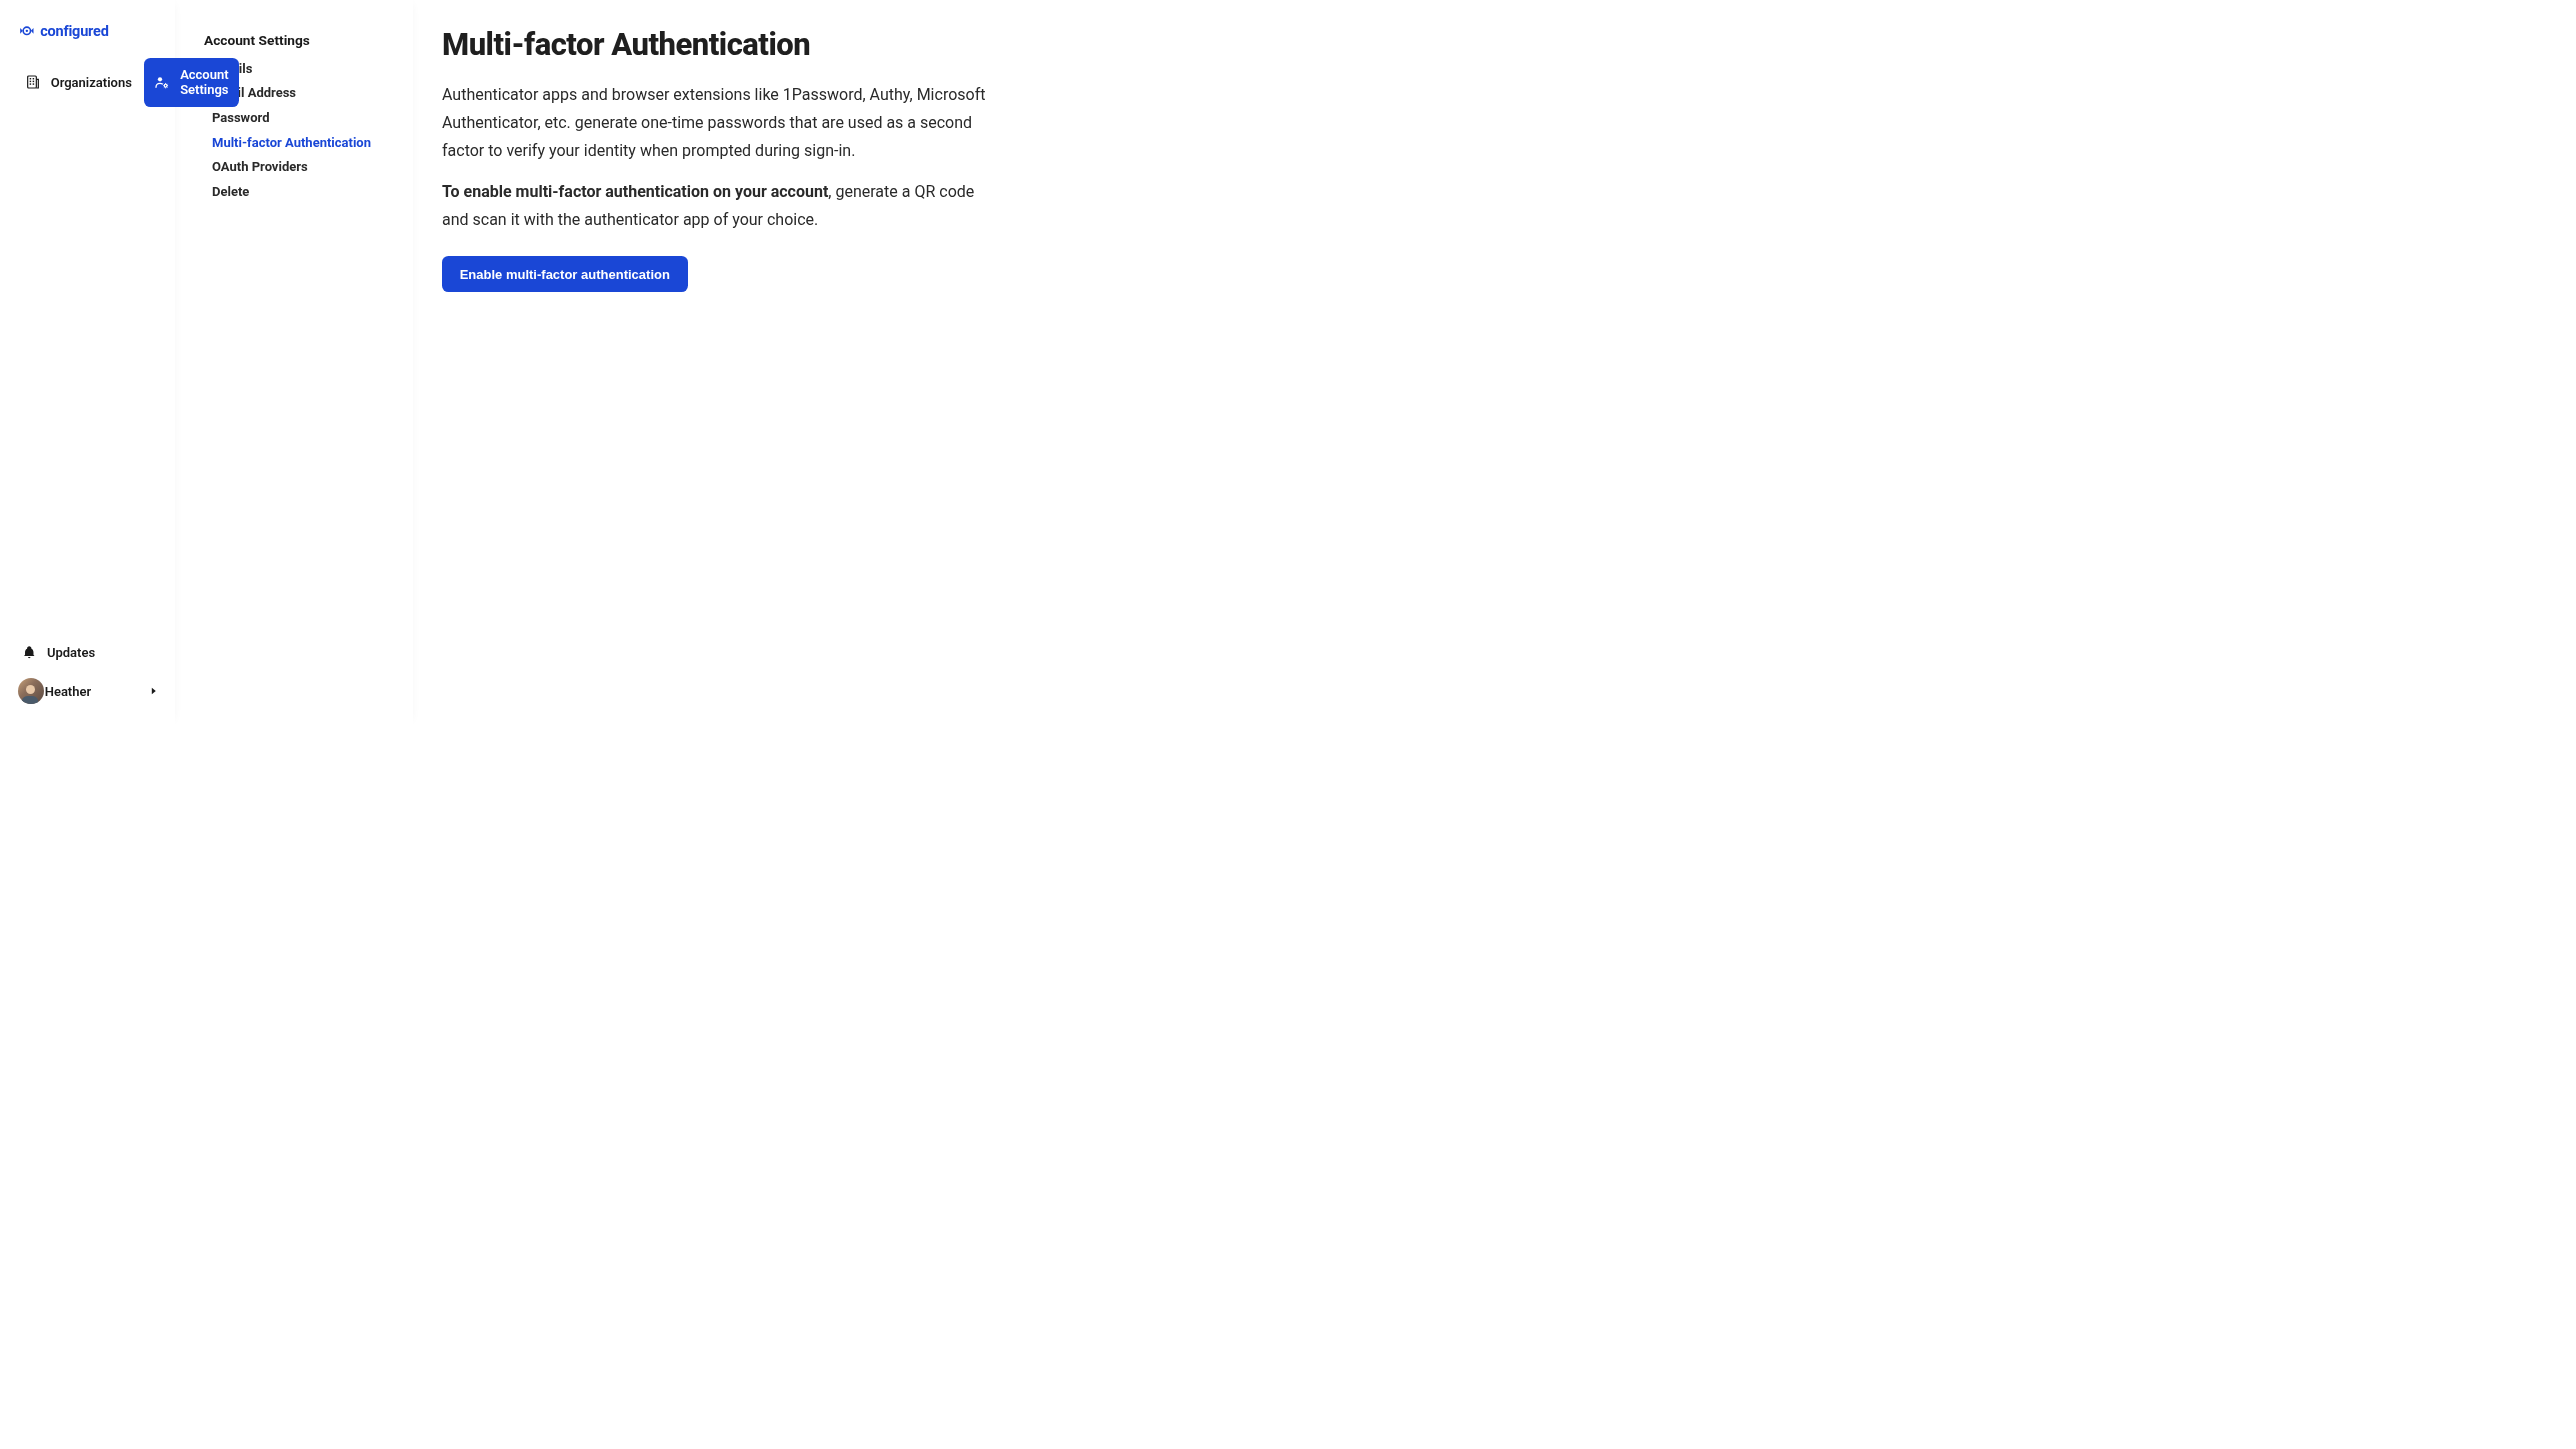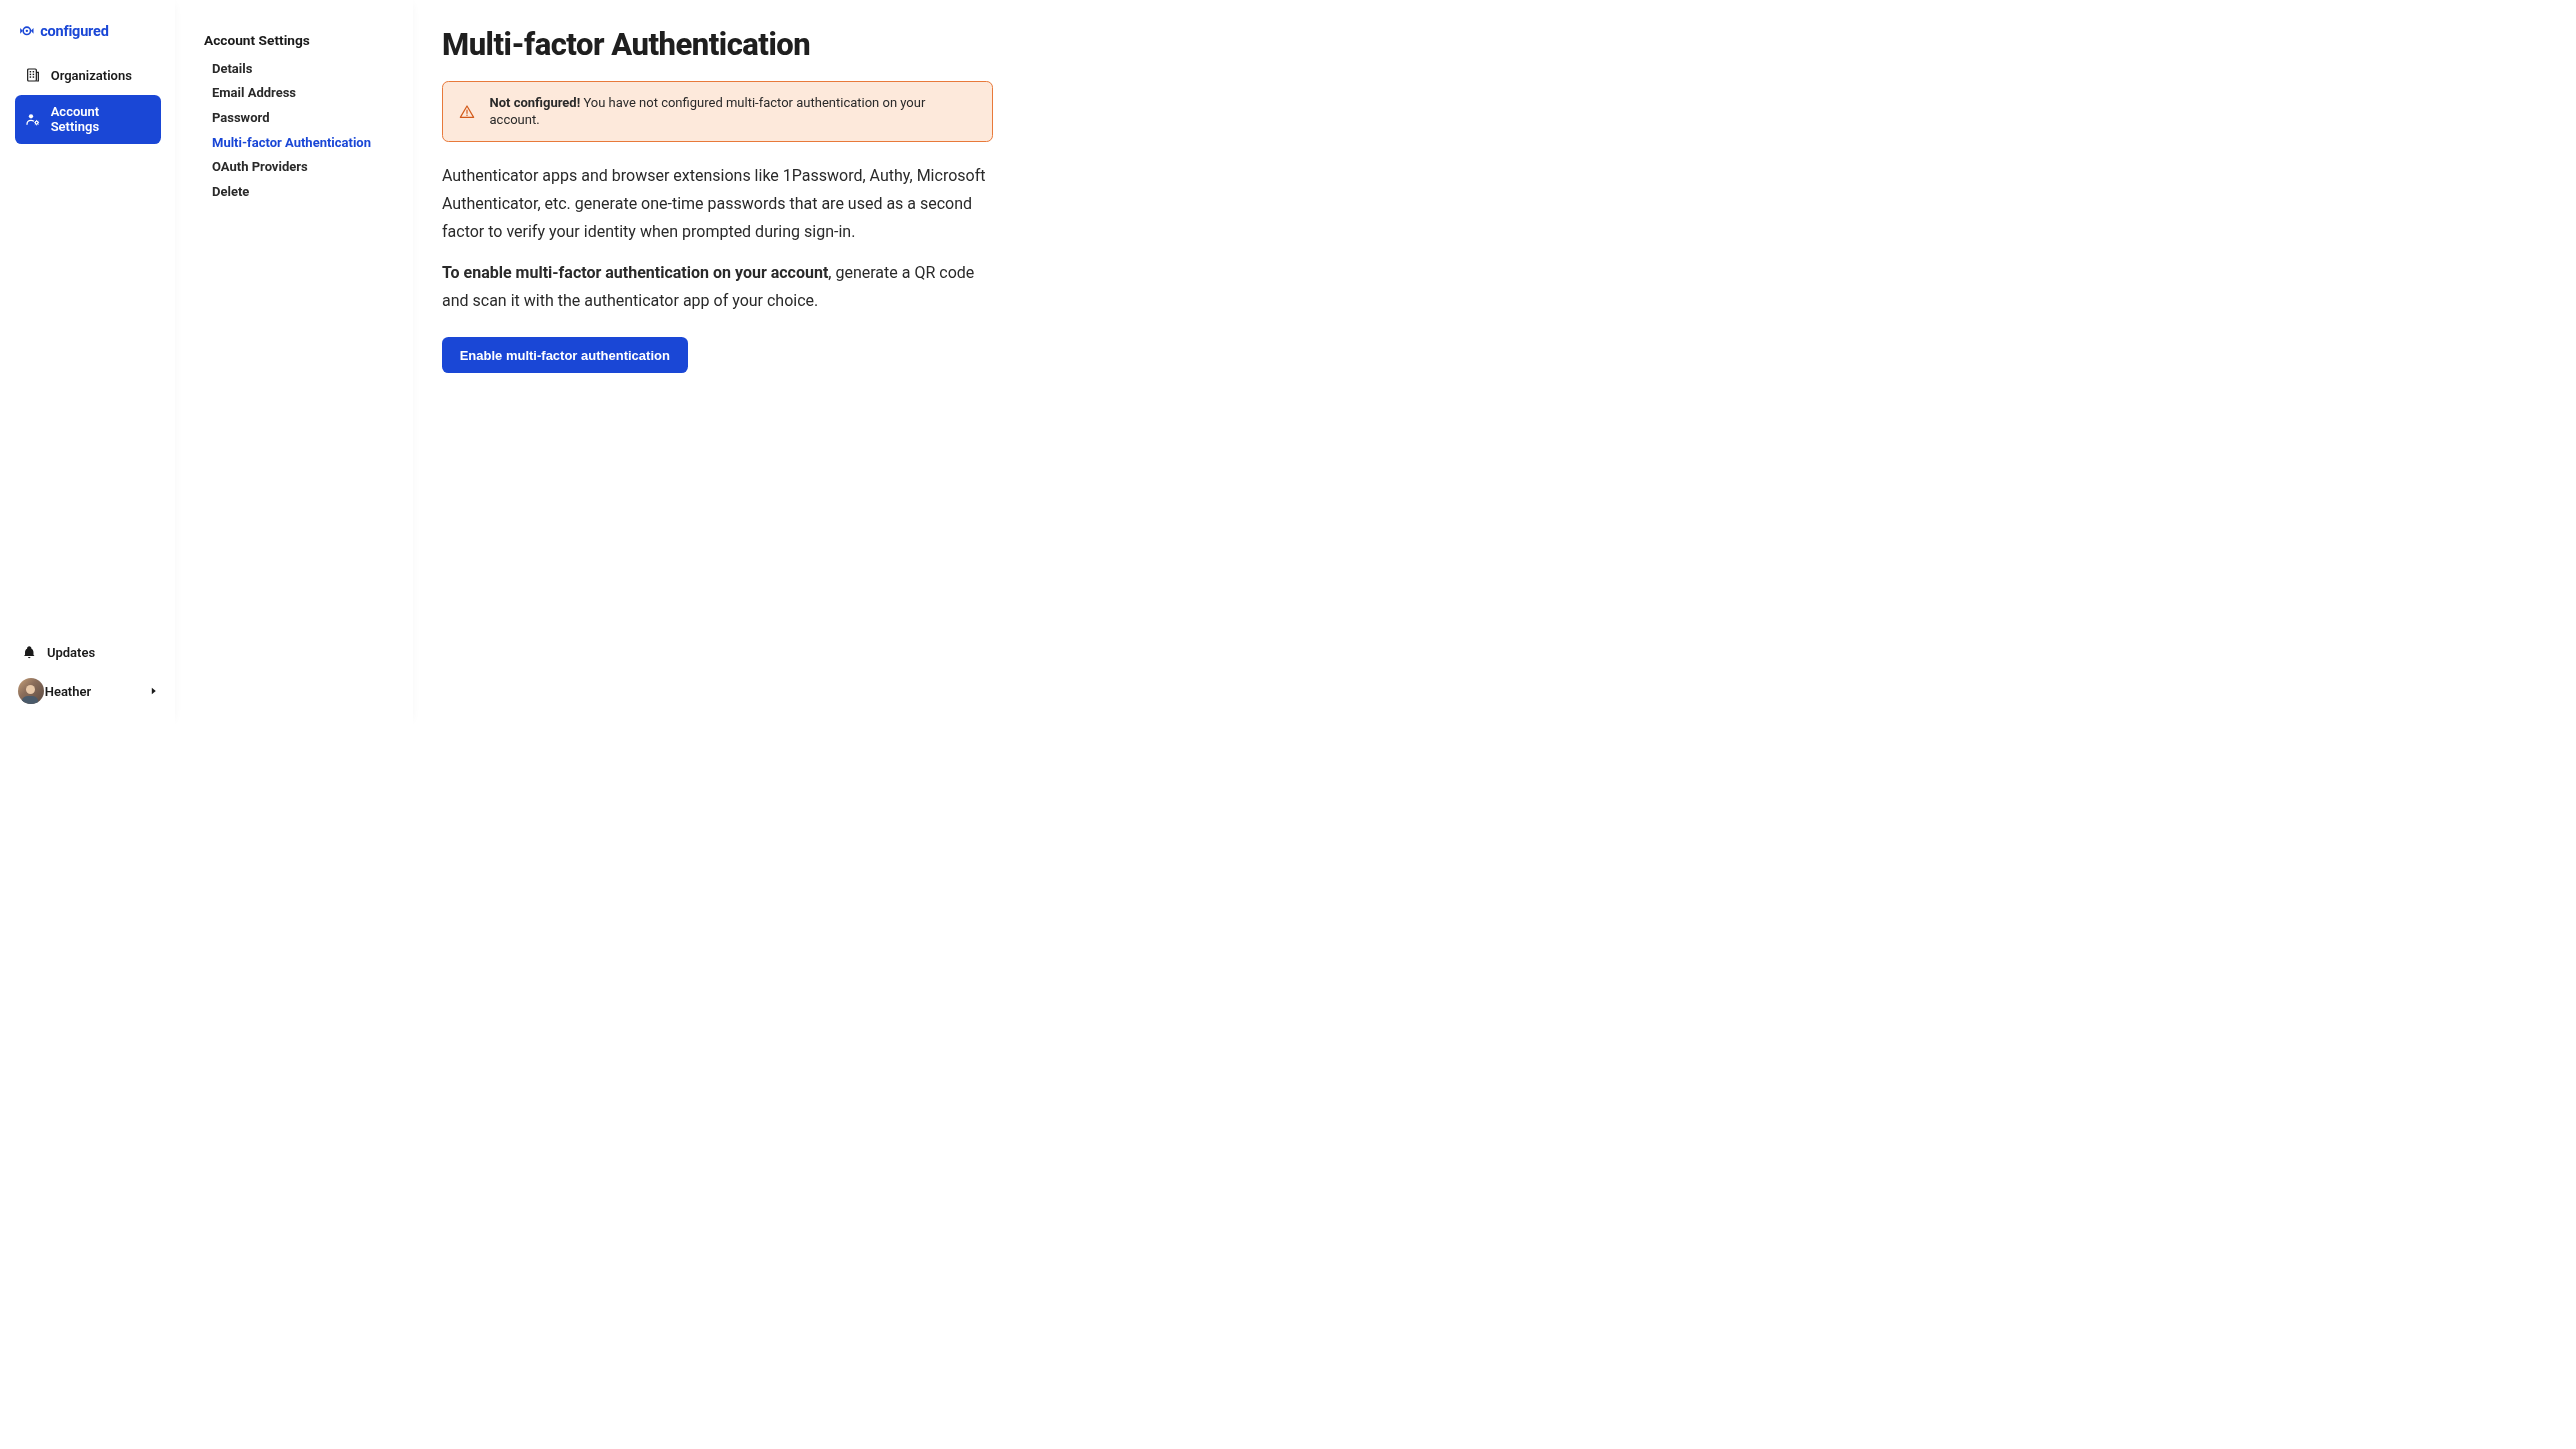--- a/index.html
+++ b/index.html
@@ -37,21 +37,21 @@
       padding: 6.4px 3.2px 17.7px 3.2px;
     }
     .logo-text {
       font-weight: 700;
       font-size: 14.5px;
       color: #1a47d6;
       letter-spacing: -0.2px;
     }
     .nav-list {
       display: flex;
-      flex-direction: column;
+      flex-direction: row;
       gap: 1.6px;
     }
     .nav-item {
       display: flex;
       align-items: center;
       gap: 9.7px;
       padding: 9.7px 10.5px;
       border-radius: 6.4px;
       cursor: pointer;
       font-size: 13px;
@@ -330,32 +330,20 @@
       </div>
       <div class="secondary-item">
         <span>Delete</span>
       </div>
     </nav>
   </aside>
 
   <main class="main">
     <h1 class="page-title">Multi-factor Authentication</h1>
 
-    <div class="alert">
-      <span class="alert-icon">
-        <svg width="16" height="16" viewBox="0 0 24 24" fill="none">
-          <path d="M12 3 L22 20 H2 Z" stroke="#d35a1a" stroke-width="1.8" stroke-linejoin="round" fill="none"></path>
-          <line x1="12" y1="9" x2="12" y2="14" stroke="#d35a1a" stroke-width="1.8" stroke-linecap="round"></line>
-          <circle cx="12" cy="17" r="1.1" fill="#d35a1a"></circle>
-        </svg>
-      </span>
-      <span class="alert-text">
-        <span class="alert-strong">Not configured!</span><span> You have not configured multi-factor authentication on your account.</span>
-      </span>
-    </div>
 
     <p class="body-text">Authenticator apps and browser extensions like 1Password, Authy, Microsoft Authenticator, etc. generate one-time passwords that are used as a second factor to verify your identity when prompted during sign-in.</p>
 
     <p class="body-text">
       <span class="body-strong">To enable multi-factor authentication on your account</span><span>, generate a QR code and scan it with the authenticator app of your choice.</span>
     </p>
 
     <button class="btn-primary">Enable multi-factor authentication</button>
   </main>
 </div>

